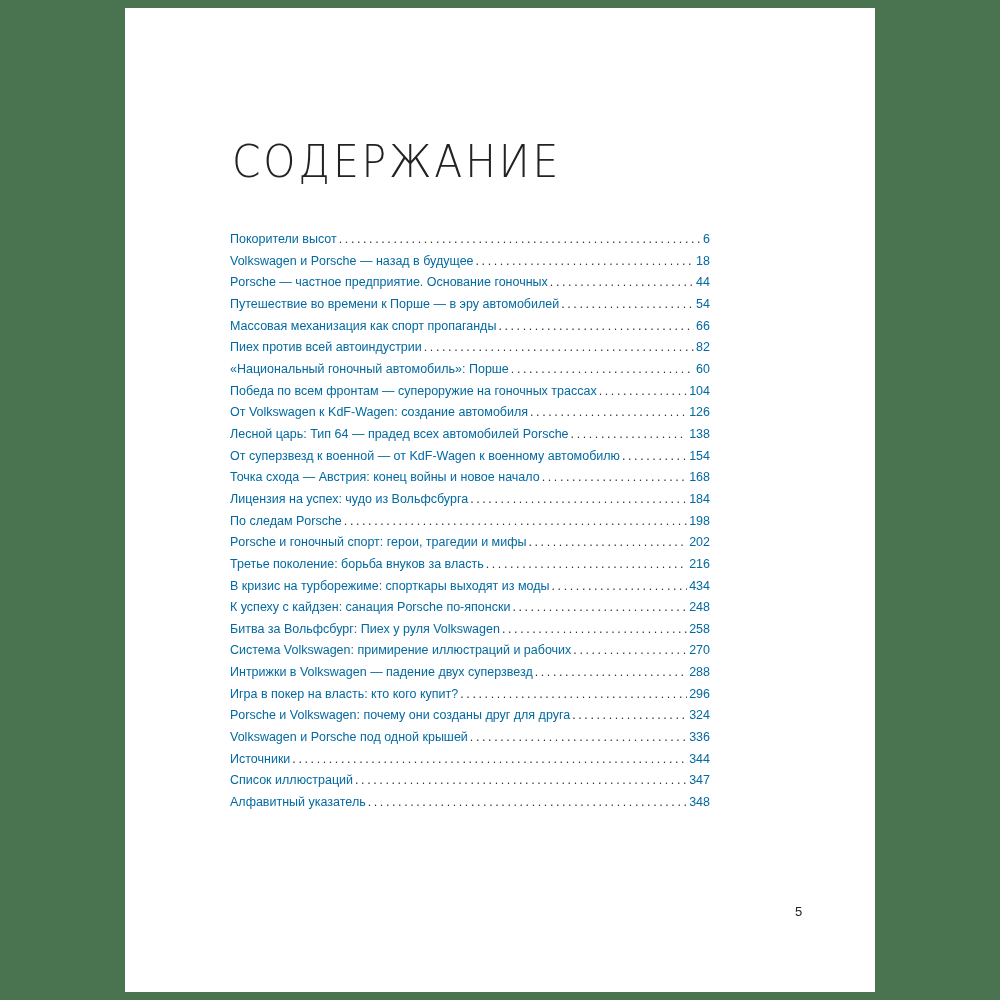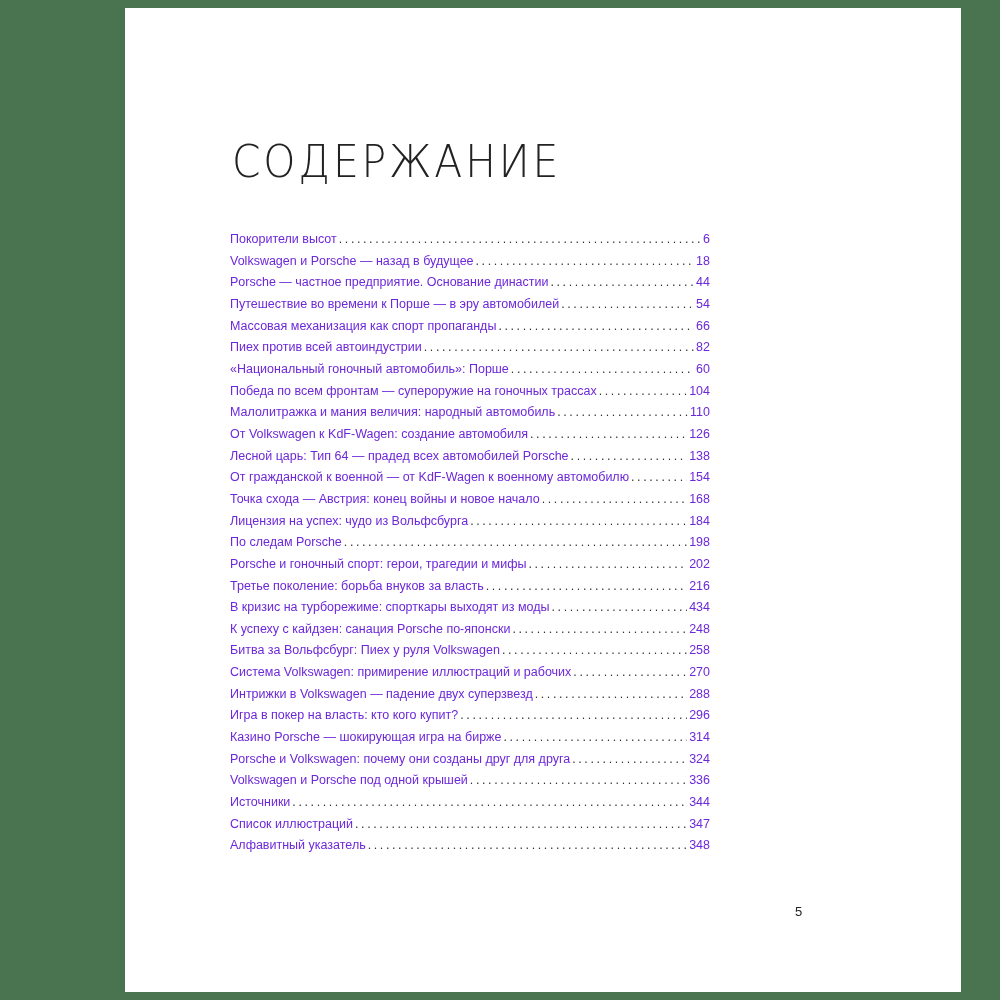--- a/index.html
+++ b/index.html
@@ -1,33 +1,33 @@
 <!DOCTYPE html>
 <html><head>
   <meta charset="utf-8">
   <style>
     html, body { margin:0; padding:0; }
     body {
       width:1000px; height:1000px; background:#4a7350; position:relative; overflow:hidden;
       font-family:"DejaVu Sans", sans-serif;
     }
     .page {
-      position:absolute; left:125px; top:8px; width:836px; height:984px; background:#ffffff;
+      position:absolute; left:125px; top:8px; width:750px; height:984px; background:#ffffff;
     }
     .title {
       position:absolute; left:107px; top:128px; font-size:44px; letter-spacing:3px;
       font-weight:200; color:#222; font-family:"DejaVu Sans", sans-serif;
       -webkit-text-stroke:0; transform:scaleX(0.93); transform-origin:left;
       font-weight:lighter;
     }
     .toc {
       position:absolute; left:105px; top:224px; width:480px;
     }
     .row {
-      display:flex; align-items:baseline; height:21.66px; font-size:12.5px; color:#6d28d9;
+      display:flex; align-items:baseline; height:21.66px; font-size:12.5px; color:#0369a1;
       font-family:"Liberation Sans", sans-serif; white-space:nowrap;
     }
     .row .t { flex:0 0 auto; }
     .row .dots {
       flex:1 1 auto; overflow:hidden; margin:0 2px; letter-spacing:2.6px; color:#333;
     }
     .row .dots::after {
       content:"..........................................................................................................................";
     }
     .row .p { flex:0 0 auto; text-align:right; }
@@ -46,21 +46,21 @@
         <span class="t">Покорители высот</span>
         <span class="dots"></span>
         <span class="p">6</span>
       </div>
       <div class="row">
         <span class="t">Volkswagen и Porsche — назад в будущее</span>
         <span class="dots"></span>
         <span class="p">18</span>
       </div>
       <div class="row">
-        <span class="t">Porsche — частное предприятие. Основание династии</span>
+        <span class="t">Porsche — частное предприятие. Основание гоночных</span>
         <span class="dots"></span>
         <span class="p">44</span>
       </div>
       <div class="row">
         <span class="t">Путешествие во времени к Порше — в эру автомобилей</span>
         <span class="dots"></span>
         <span class="p">54</span>
       </div>
       <div class="row">
         <span class="t">Массовая механизация как спорт пропаганды</span>
@@ -76,36 +76,31 @@
         <span class="t">«Национальный гоночный автомобиль»: Порше</span>
         <span class="dots"></span>
         <span class="p">60</span>
       </div>
       <div class="row">
         <span class="t">Победа по всем фронтам — супероружие на гоночных трассах</span>
         <span class="dots"></span>
         <span class="p">104</span>
       </div>
       <div class="row">
-        <span class="t">Малолитражка и мания величия: народный автомобиль</span>
-        <span class="dots"></span>
-        <span class="p">110</span>
-      </div>
-      <div class="row">
         <span class="t">От Volkswagen к KdF-Wagen: создание автомобиля</span>
         <span class="dots"></span>
         <span class="p">126</span>
       </div>
       <div class="row">
         <span class="t">Лесной царь: Тип 64 — прадед всех автомобилей Porsche</span>
         <span class="dots"></span>
         <span class="p">138</span>
       </div>
       <div class="row">
-        <span class="t">От гражданской к военной — от KdF-Wagen к военному автомобилю</span>
+        <span class="t">От суперзвезд к военной — от KdF-Wagen к военному автомобилю</span>
         <span class="dots"></span>
         <span class="p">154</span>
       </div>
       <div class="row">
         <span class="t">Точка схода — Австрия: конец войны и новое начало</span>
         <span class="dots"></span>
         <span class="p">168</span>
       </div>
       <div class="row">
         <span class="t">Лицензия на успех: чудо из Вольфсбурга</span>
@@ -151,25 +146,20 @@
         <span class="t">Интрижки в Volkswagen — падение двух суперзвезд</span>
         <span class="dots"></span>
         <span class="p">288</span>
       </div>
       <div class="row">
         <span class="t">Игра в покер на власть: кто кого купит?</span>
         <span class="dots"></span>
         <span class="p">296</span>
       </div>
       <div class="row">
-        <span class="t">Казино Porsche — шокирующая игра на бирже</span>
-        <span class="dots"></span>
-        <span class="p">314</span>
-      </div>
-      <div class="row">
         <span class="t">Porsche и Volkswagen: почему они созданы друг для друга</span>
         <span class="dots"></span>
         <span class="p">324</span>
       </div>
       <div class="row">
         <span class="t">Volkswagen и Porsche под одной крышей</span>
         <span class="dots"></span>
         <span class="p">336</span>
       </div>
       <div class="row">

